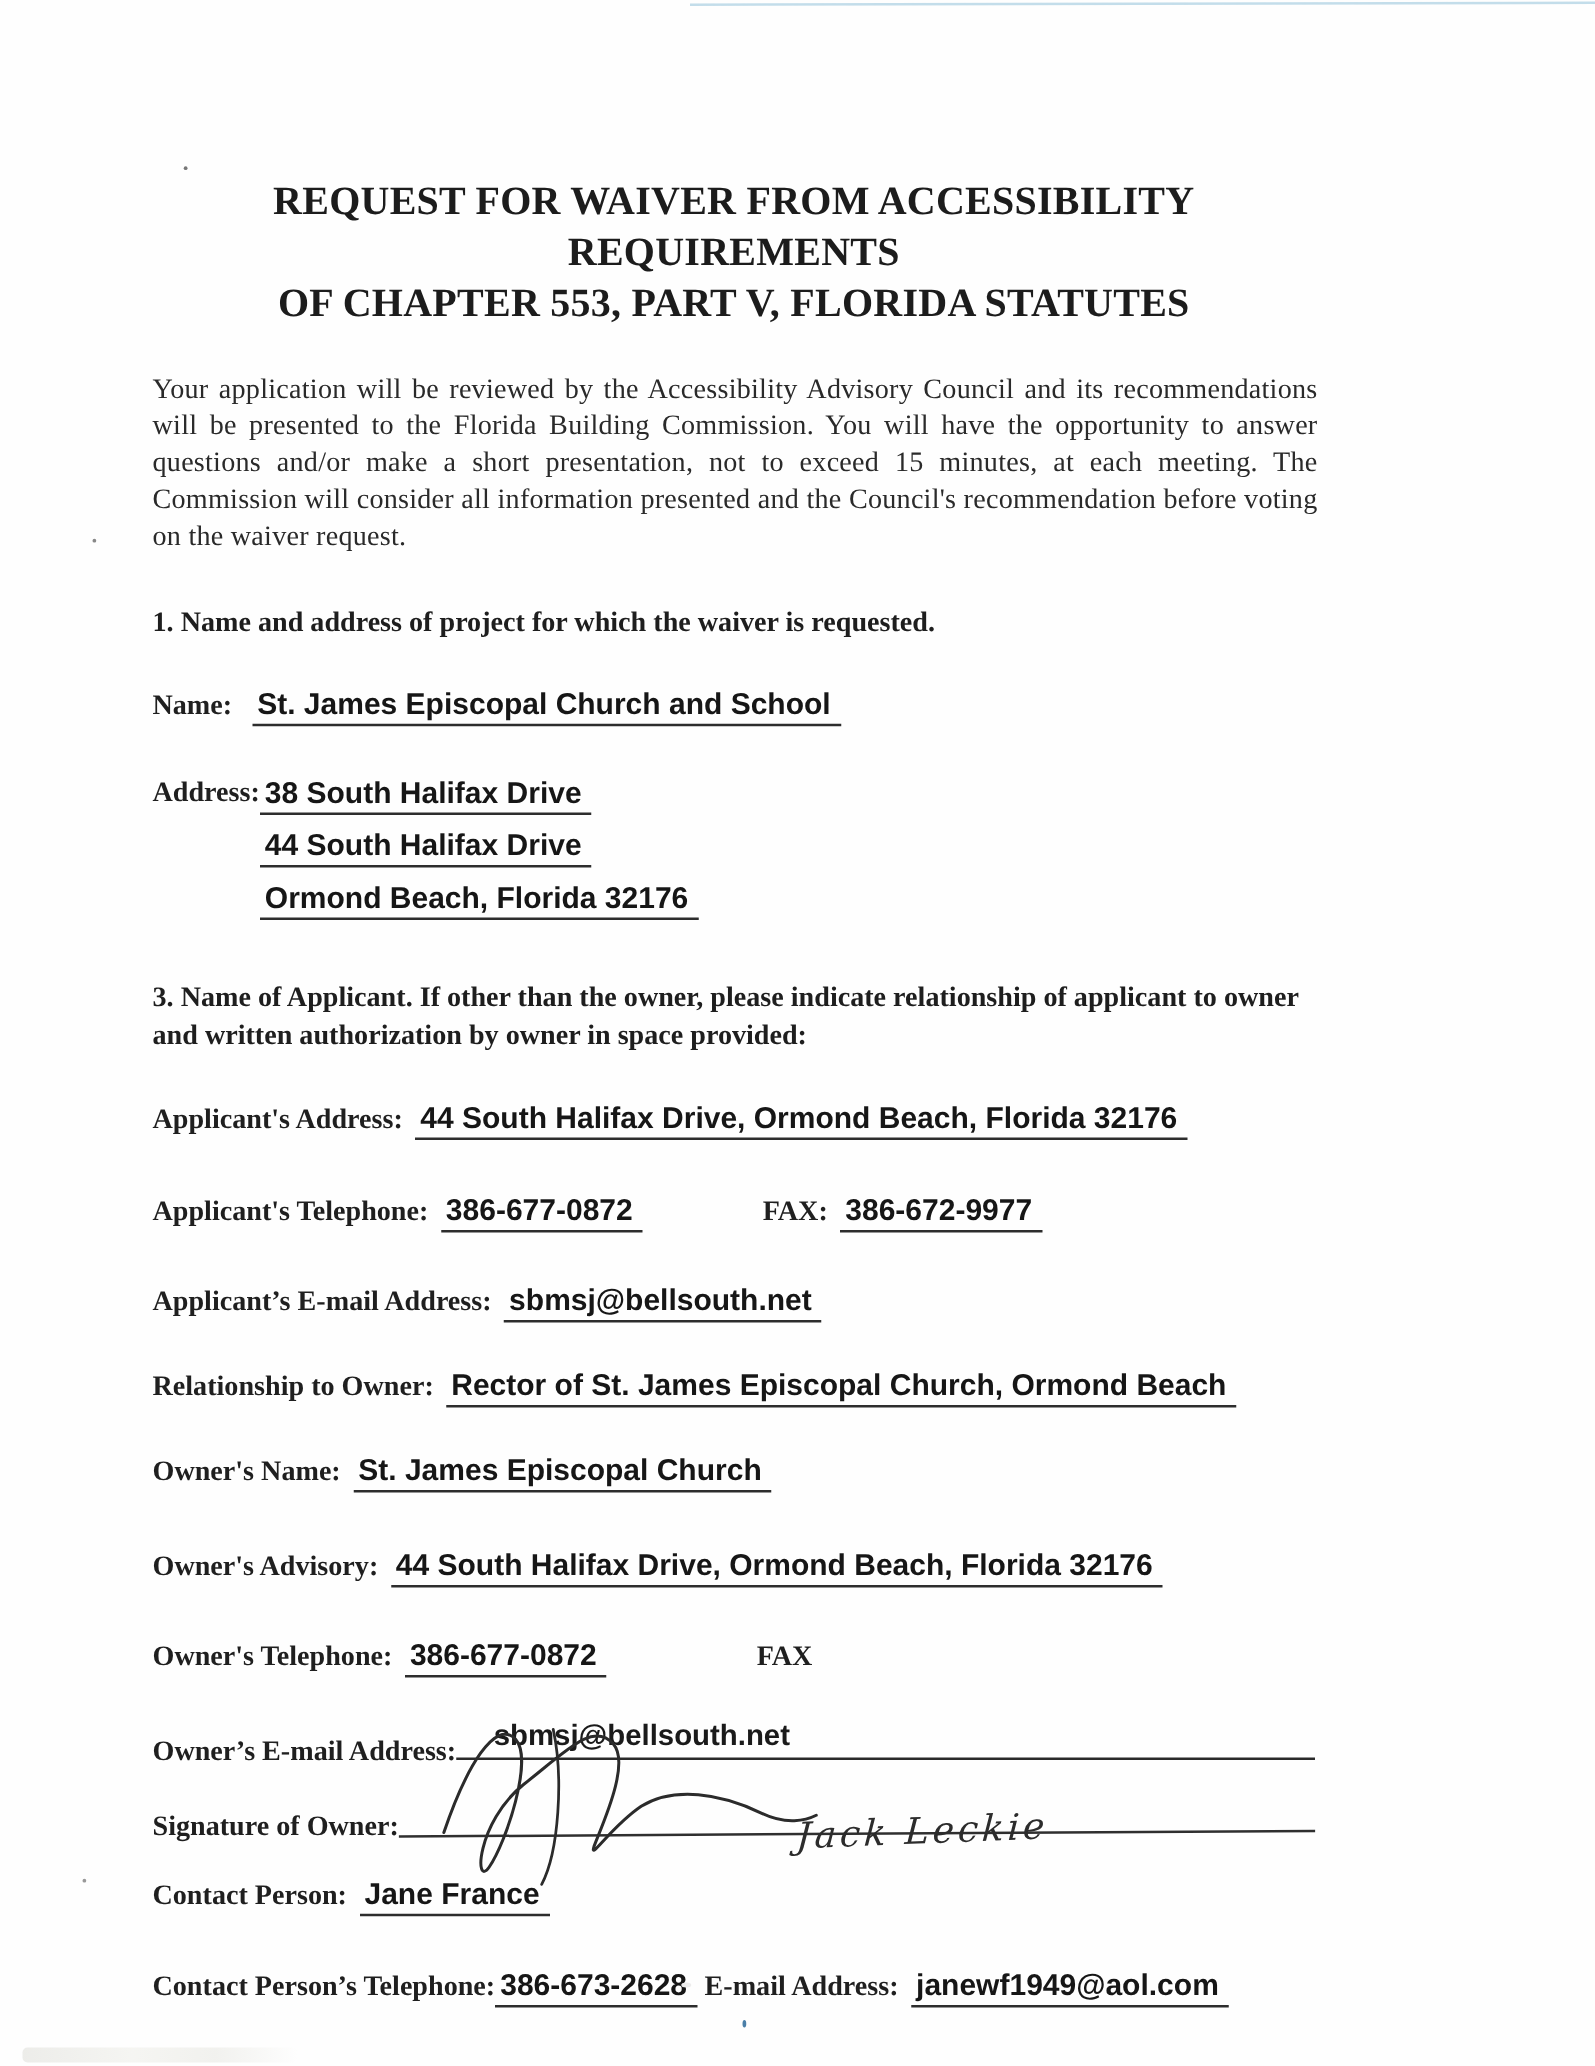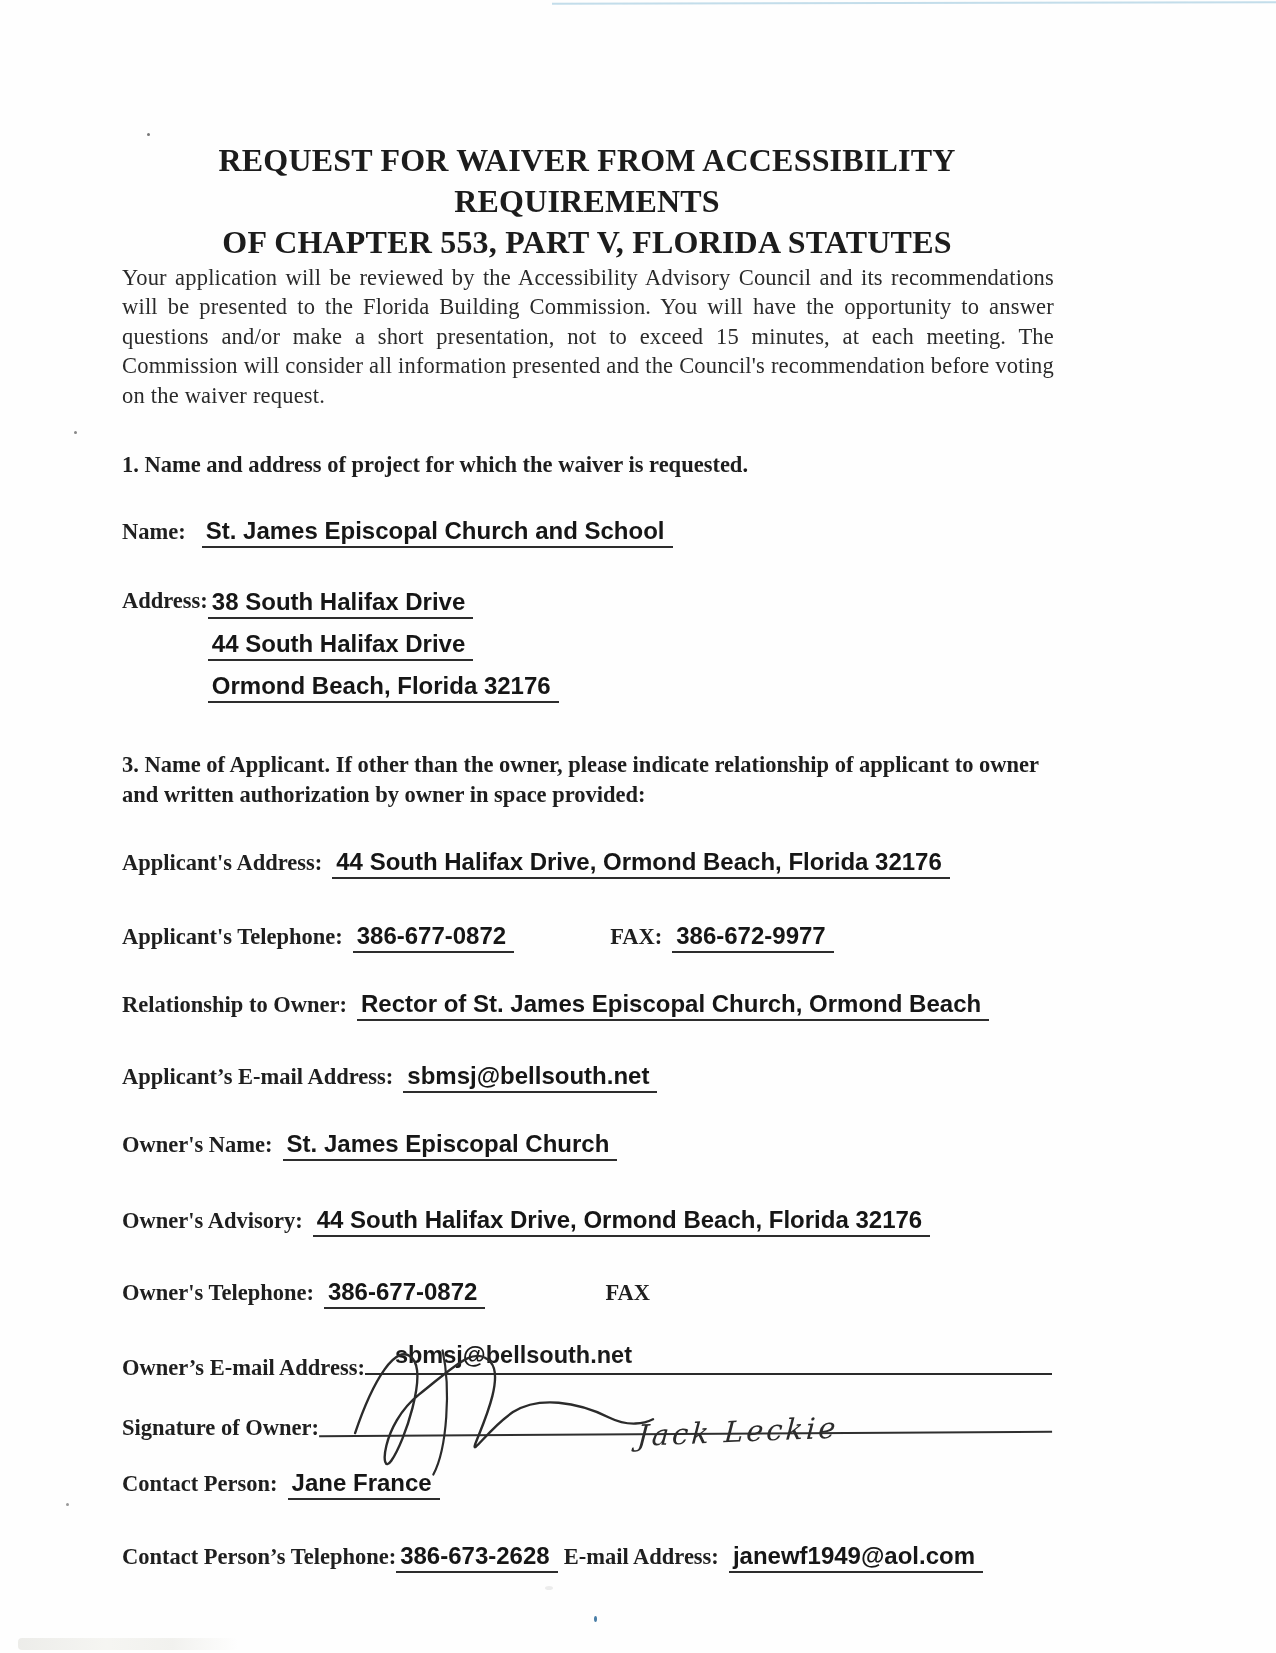--- a/index.html
+++ b/index.html
@@ -28,21 +28,21 @@
   .smudge {
     position:absolute; left:18px; top:1638px; width:220px; height:12px;
     background:linear-gradient(90deg,#e8e8e4,#f3f3ef 40%,#eeeeea 70%,transparent);
     opacity:.8; border-radius:4px;
   }
   .smudge2 { position:absolute; left:545px; top:1586px; width:8px; height:4px; background:#ececec; border-radius:50%; }
 
   
   .title { text-align:center; font-weight:bold; font-size:32px; letter-spacing:.2px; color:#1c1c1c; line-height:1.28; }
   .intro {
-    width:932px; text-align:justify;
+    margin-top:33px; width:932px; text-align:justify;
     font-size:22.5px; line-height:1.31; color:#2a2a2a;
     letter-spacing:.2px;
   }
   .sec-heading { margin-top:40px; width:932px; font-weight:bold; font-size:22.5px; line-height:1.32; color:#1e1e1e; }
 
   
   .row { display:flex; align-items:baseline; }
   .lbl { font-weight:bold; font-size:22.5px; color:#1f1f1f; white-space:nowrap; }
   .val {
     font-family:"Liberation Sans", sans-serif;
@@ -119,28 +119,28 @@
       <span class="val gap-s">44 South Halifax Drive, Ormond Beach, Florida 32176</span>
     </div>
 
     <div class="row" style="margin-top:43px;">
       <span class="lbl">Applicant's Telephone:</span>
       <span class="val gap-s">386-677-0872</span>
       <span class="lbl" style="margin-left:96px;">FAX:</span>
       <span class="val gap-s">386-672-9977</span>
     </div>
 
+    <div class="row" style="margin-top:41px;">
+      <span class="lbl">Applicant’s E-mail Address:</span>
+      <span class="val gap-s">sbmsj@bellsouth.net</span>
+    </div>
+
     <div class="row" style="margin-top:37px;">
       <span class="lbl">Relationship to Owner:</span>
       <span class="val gap-s">Rector of St. James Episcopal Church, Ormond Beach</span>
-    </div>
-
-    <div class="row" style="margin-top:41px;">
-      <span class="lbl">Applicant’s E-mail Address:</span>
-      <span class="val gap-s">sbmsj@bellsouth.net</span>
     </div>
 
     <div class="row" style="margin-top:37px;">
       <span class="lbl">Owner's Name:</span>
       <span class="val gap-s">St. James Episcopal Church</span>
     </div>
 
     <div class="row" style="margin-top:45px;">
       <span class="lbl">Owner's Advisory:</span>
       <span class="val gap-s">44 South Halifax Drive, Ormond Beach, Florida 32176</span>

